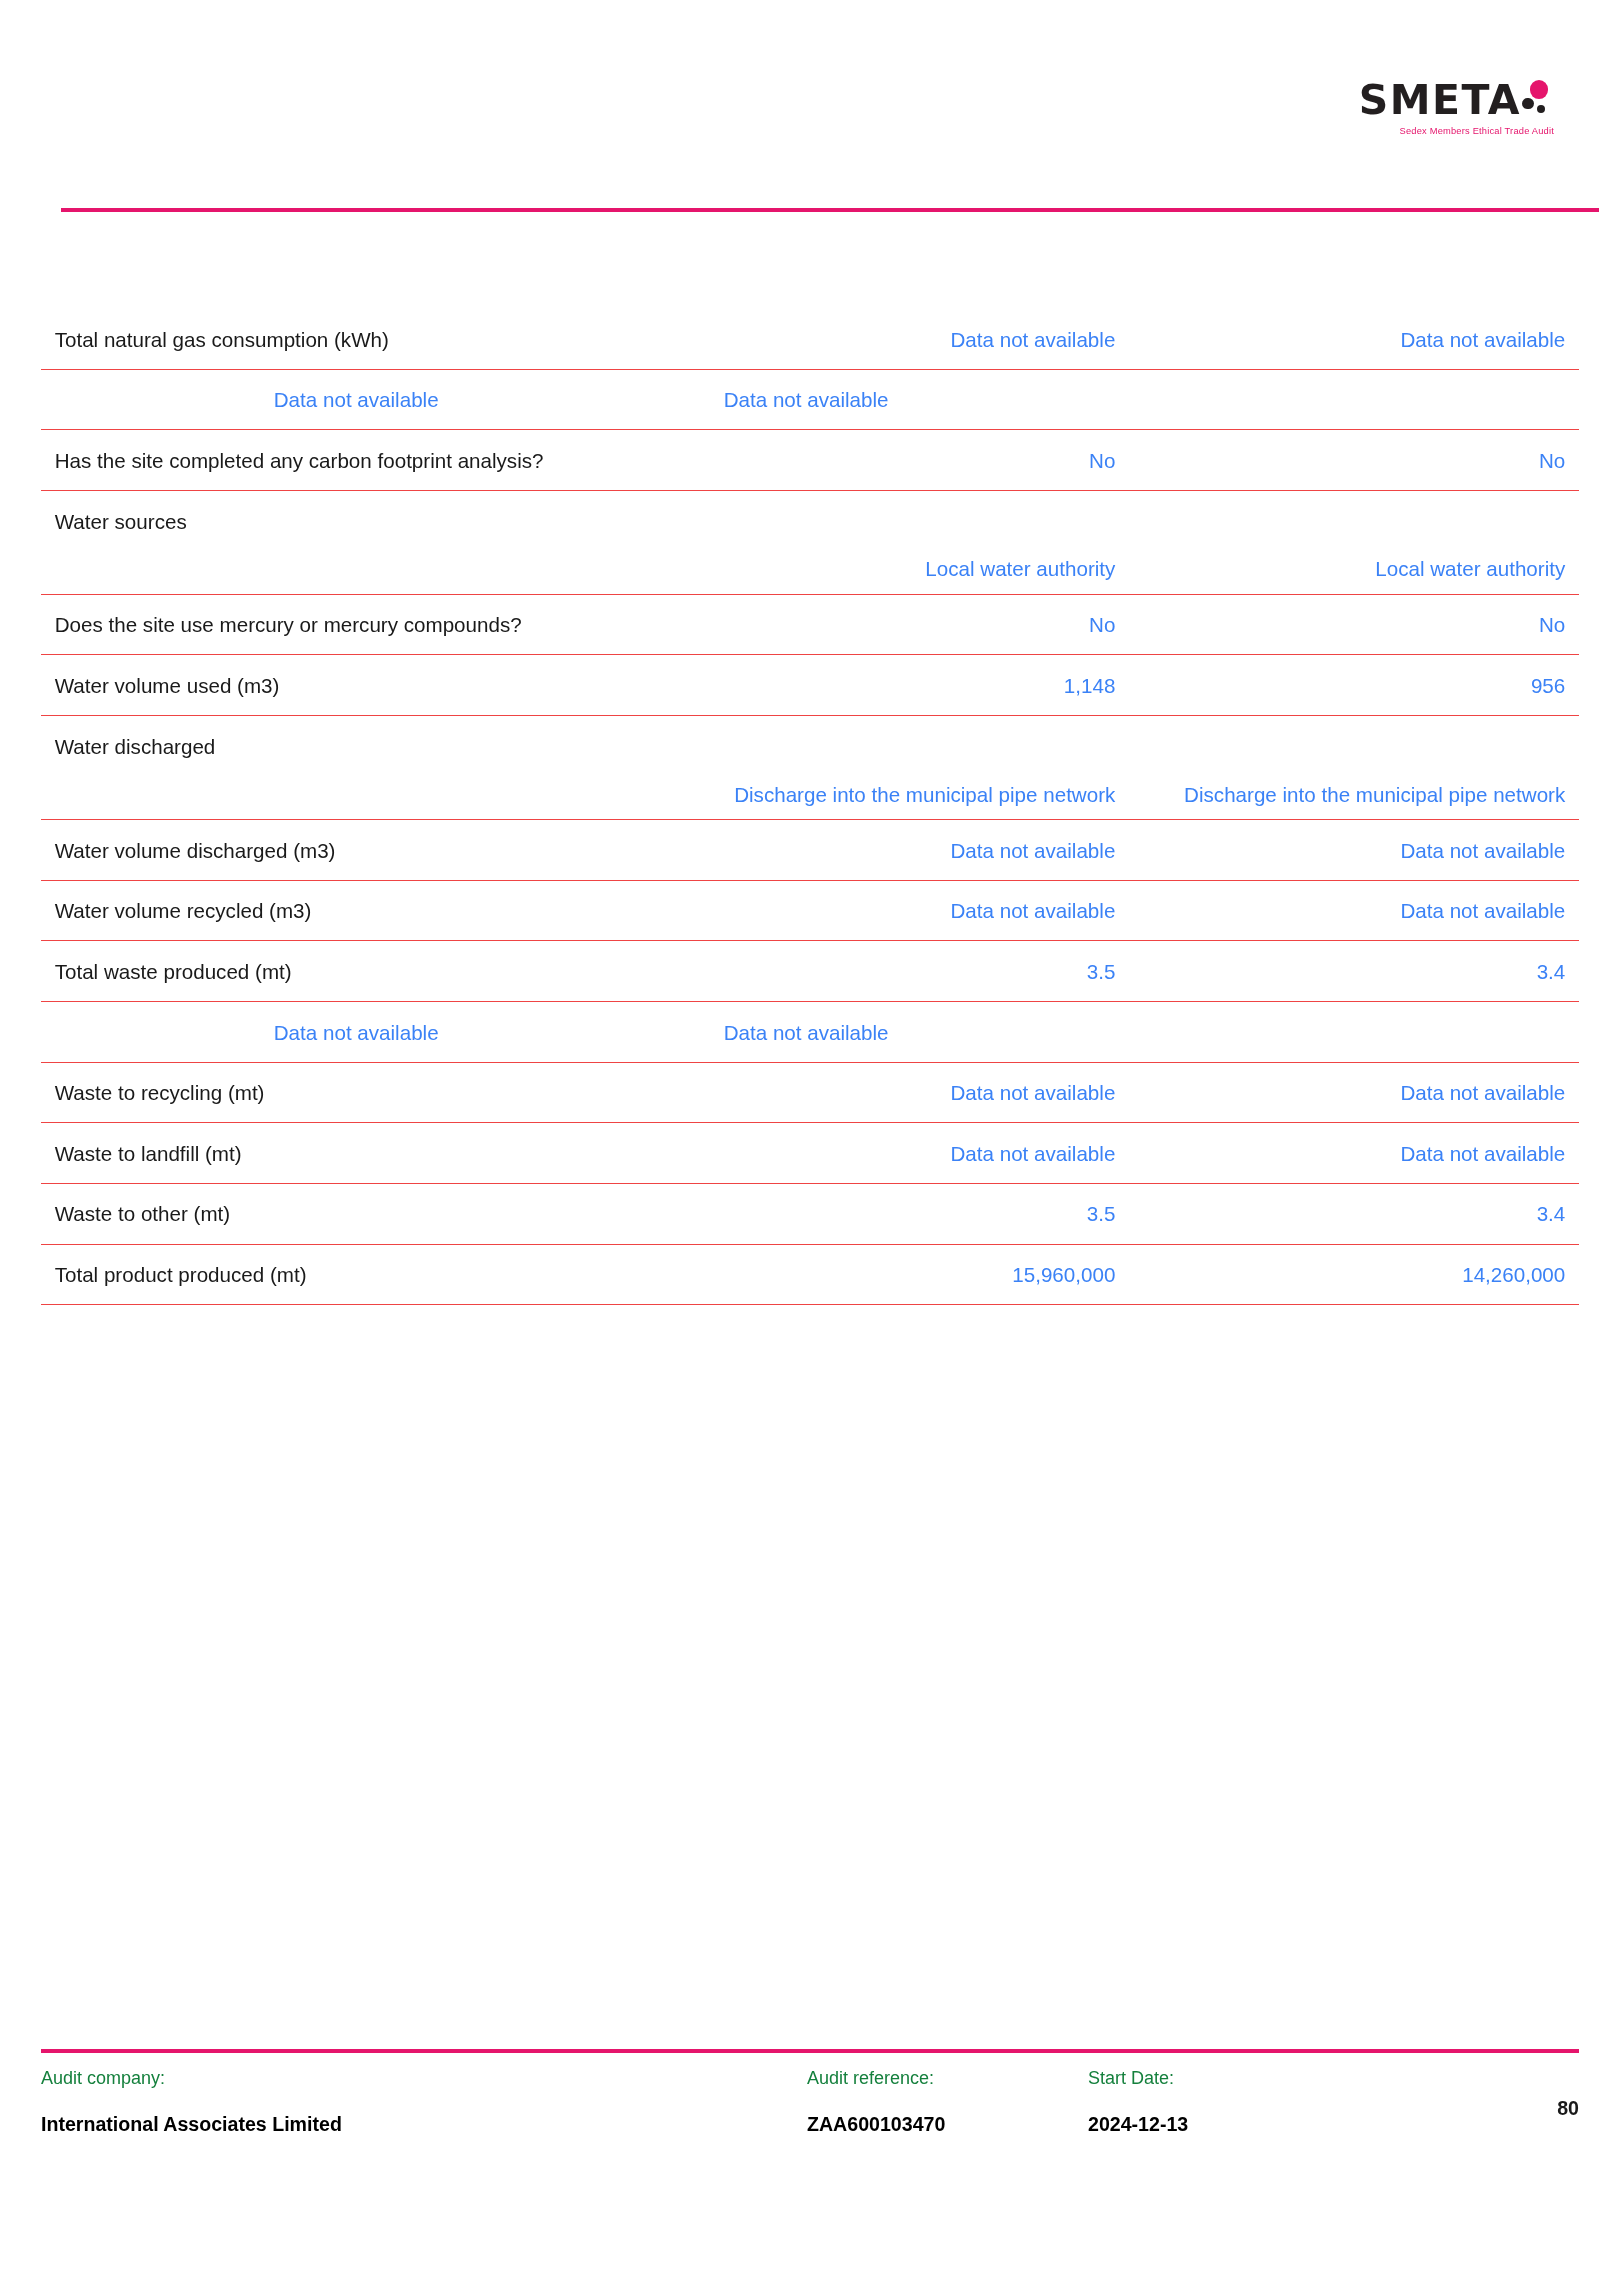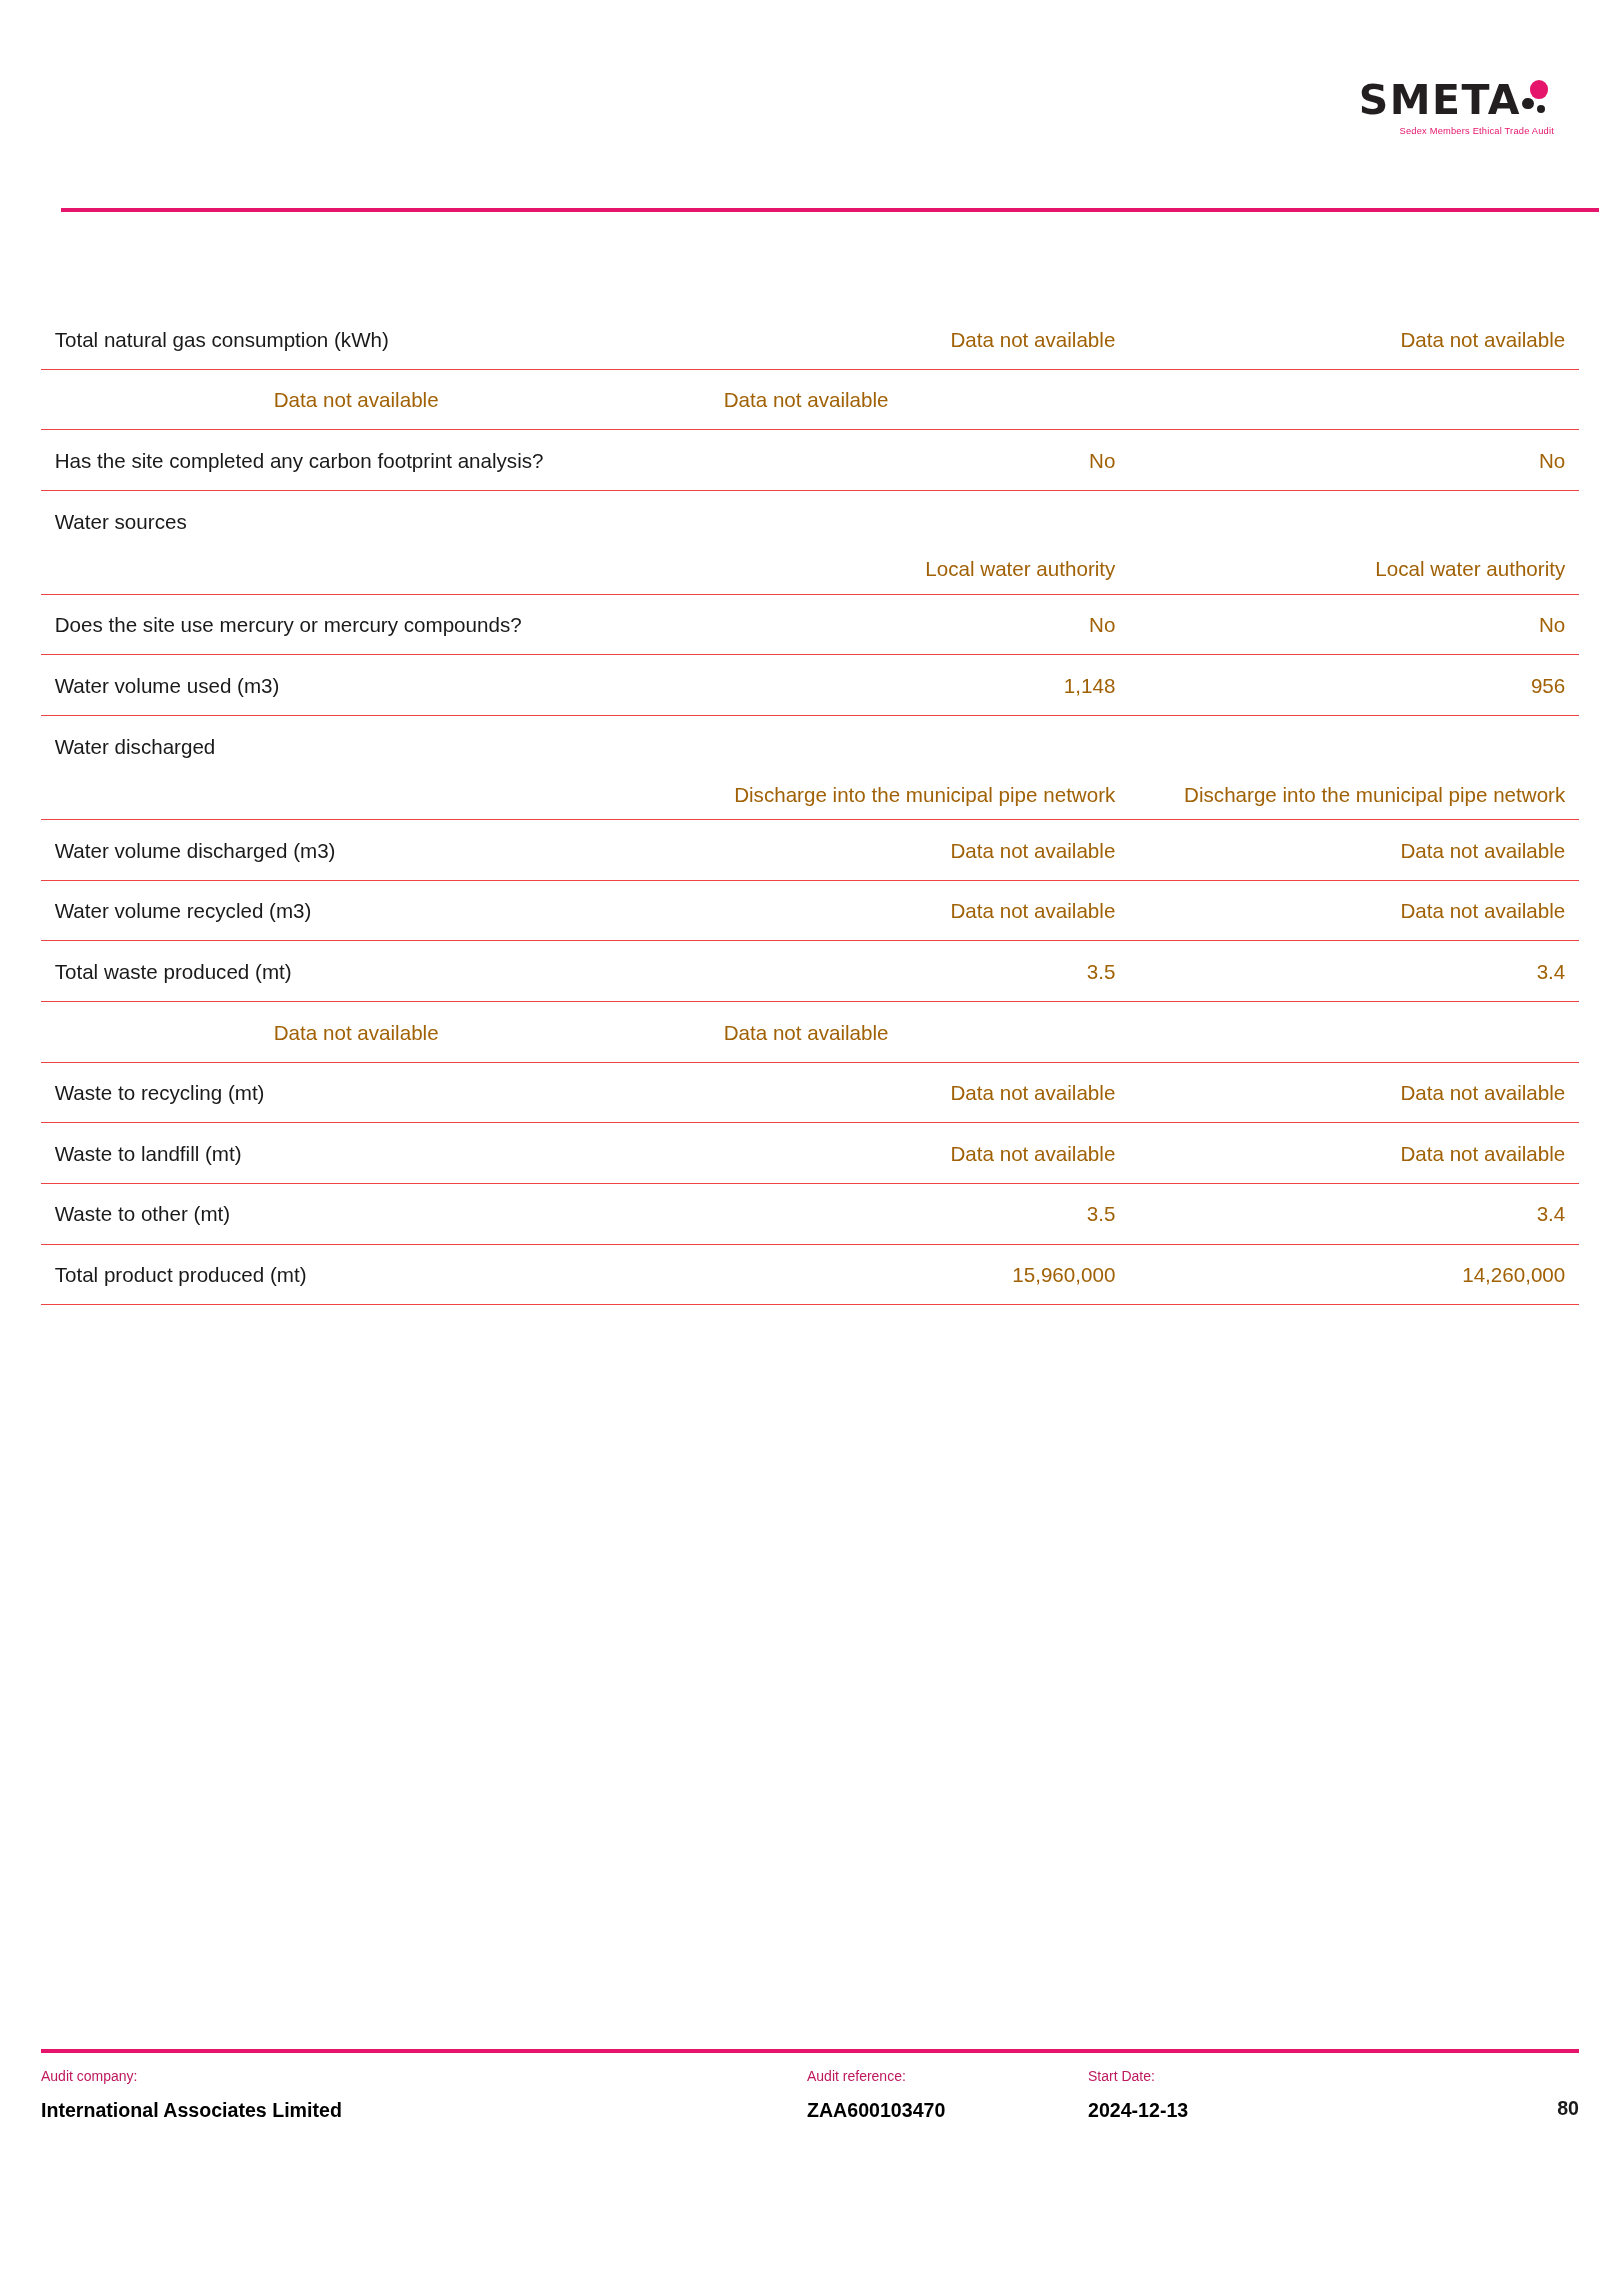--- a/index.html
+++ b/index.html
@@ -110,21 +110,21 @@
     line-height: 1.28;
     color: #1a1a1a;
   }
   .cell-val {
     width: 28%;
     box-sizing: border-box;
     text-align: right;
     padding-right: 33px;
     font-size: 20.6px;
     line-height: 1.28;
-    color: #a16207;
+    color: #3b82f6;
   }
   .cell-val.last {
     padding-right: 13.7px;
   }
   
   .stacked .stacked-label {
     padding-left: 13.7px;
     font-size: 20.6px;
     line-height: 1.28;
     margin-bottom: 21.6px;
@@ -151,23 +151,23 @@
     top: 2068px;
     height: 88px;
     font-size: 18.6px;
     color: #1a1a1a;
   }
   .f-col {
     position: absolute;
     top: 0;
   }
   .f-label {
-    font-size: 14px;
-    color: #be185d;
-    margin-bottom: 15px;
+    font-size: 18px;
+    color: #15803d;
+    margin-bottom: 24px;
     white-space: nowrap;
   }
   .f-value {
     font-size: 19.6px;
     font-weight: bold;
     color: #000000;
     white-space: nowrap;
   }
   .f-company { left: 0; }
   .f-ref { left: 766px; }

